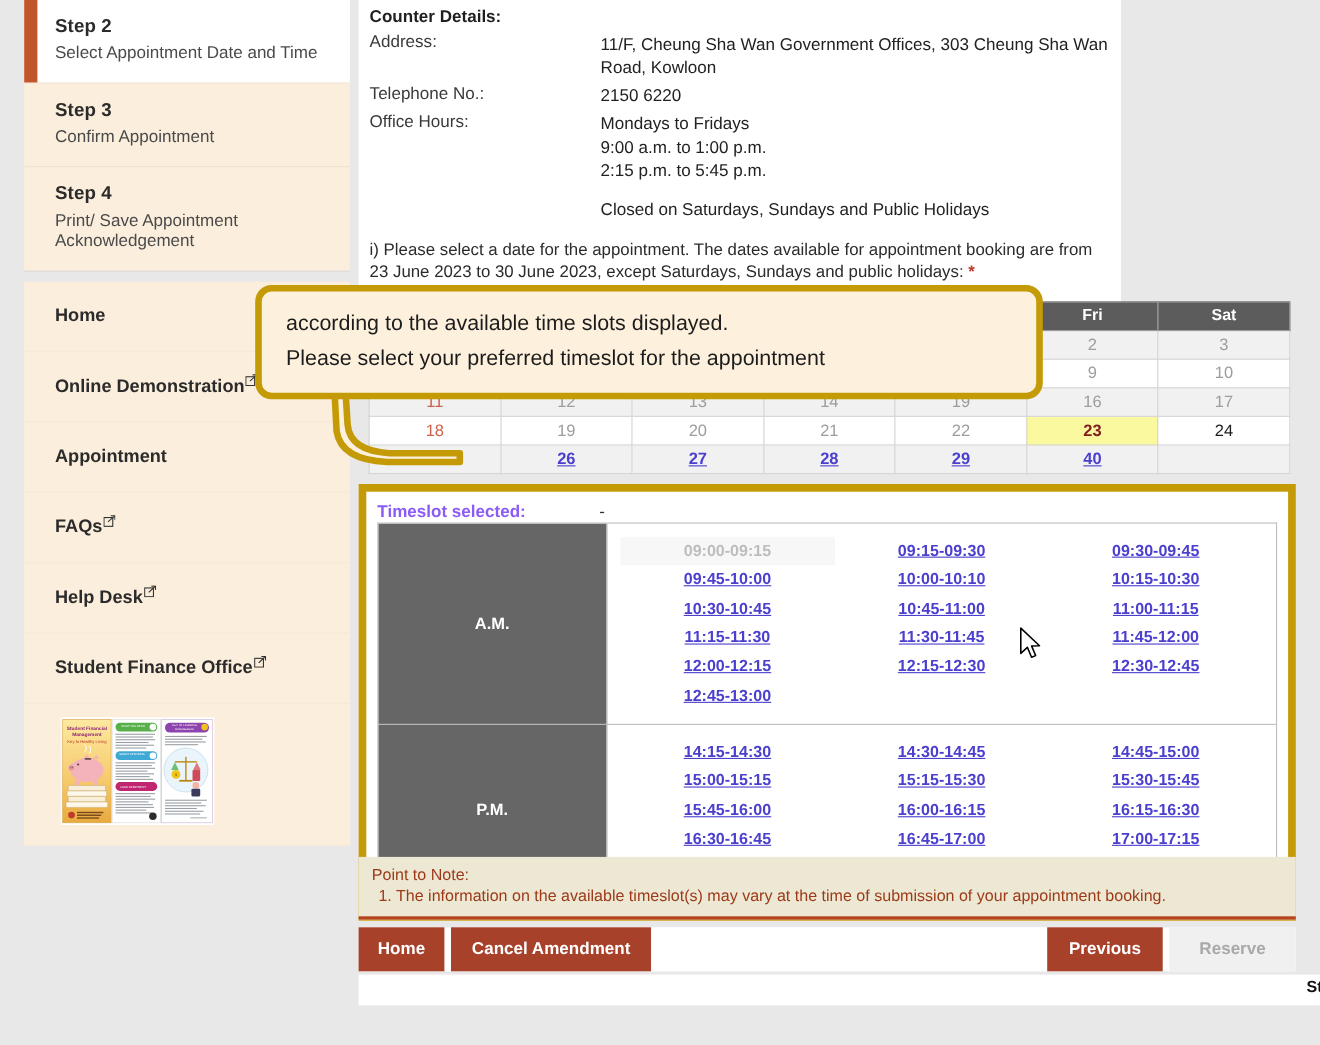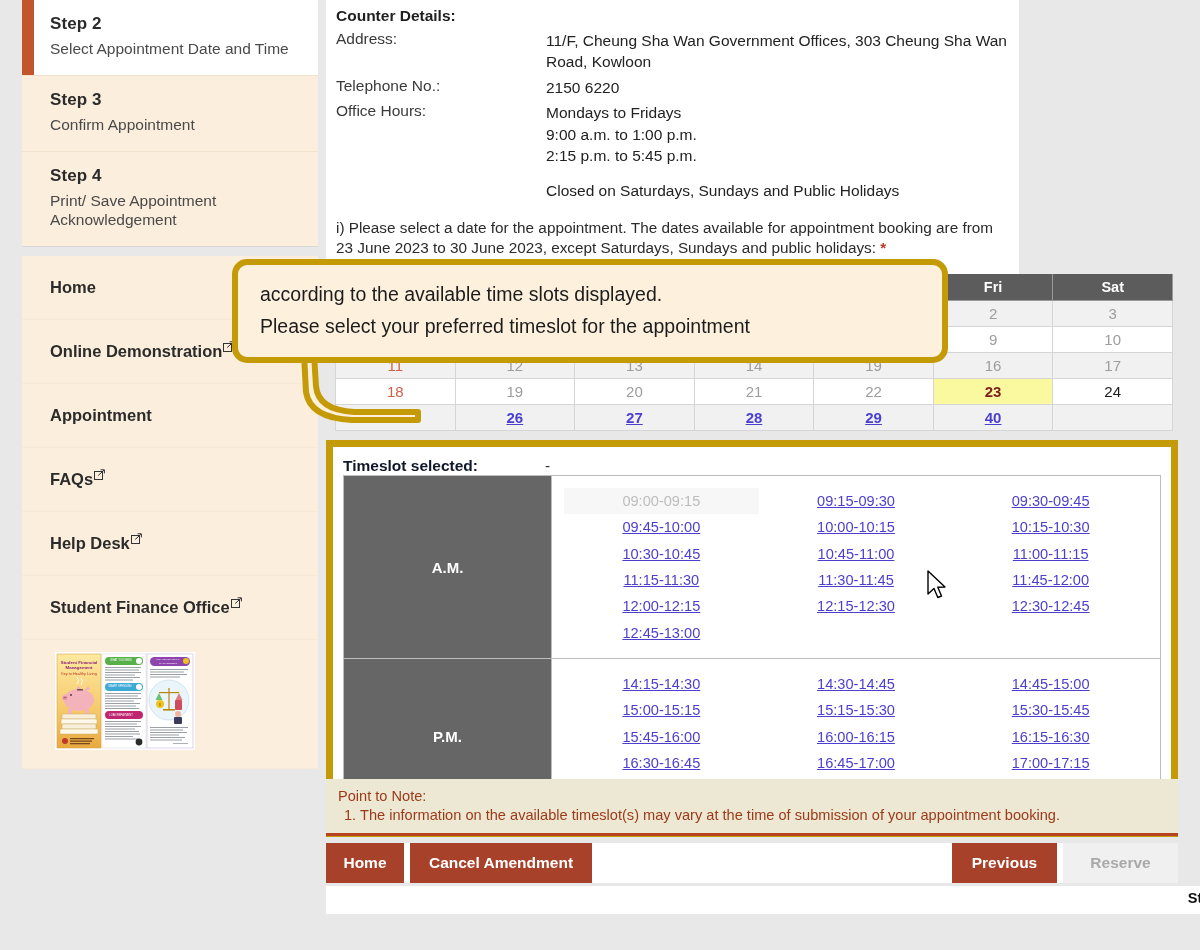--- a/index.html
+++ b/index.html
@@ -168,21 +168,21 @@
   #timeslot-box {
     position: absolute;
     left: 326px; top: 440px;
     width: 852px;
     box-sizing: border-box;
     border: 7px solid #c49a06;
     background: #ffffff;
     padding: 8px 10px 14px 10px;
   }
   .ts-sel-line { margin: 2px 0 0 0; }
-  .ts-sel-label { font-size: 15.5px; font-weight: bold; color: #0f172a; }
+  .ts-sel-label { font-size: 15.5px; font-weight: bold; color: #8b5cf6; }
   .ts-sel-val { font-size: 15.5px; color: #333; display: inline-block; min-width: 30px; }
   .ts-avail { font-size: 15.3px; color: #2b2b2b; margin: 6px 0 5px 0; }
 
   table.slots {
     border-collapse: collapse;
     width: 100%;
     table-layout: fixed;
     border: 1px solid #bdbdbd;
   }
   table.slots td.period {
@@ -191,20 +191,21 @@
     color: #ffffff;
     font-size: 15px;
     font-weight: bold;
     text-align: center;
     vertical-align: middle;
     border-right: 1px solid #bdbdbd;
   }
   table.slots td.slotcell {
     padding: 12px;
     vertical-align: top;
+    font-weight: bold;
   }
   .slot-grid {
     display: grid;
     grid-template-columns: 1fr 1fr 1fr;
   }
   .slot {
     text-align: center;
     font-size: 14.6px;
     padding: 5px 0 5px 0;
     line-height: 1.12;
@@ -616,21 +617,21 @@
     <table class="slots">
       <tbody>
           <tr>
         <td class="period">A.M.</td>
         <td class="slotcell">
           <div class="slot-grid" id="am-grid">
                 <div class="slot disabled">09:00-09:15</div>
                 <div class="slot"><a href="#">09:15-09:30</a></div>
                 <div class="slot"><a href="#">09:30-09:45</a></div>
                 <div class="slot"><a href="#">09:45-10:00</a></div>
-                <div class="slot"><a href="#">10:00-10:15</a></div>
+                <div class="slot"><a href="#">10:00-10:10</a></div>
                 <div class="slot"><a href="#">10:15-10:30</a></div>
                 <div class="slot"><a href="#">10:30-10:45</a></div>
                 <div class="slot"><a href="#">10:45-11:00</a></div>
                 <div class="slot"><a href="#">11:00-11:15</a></div>
                 <div class="slot"><a href="#">11:15-11:30</a></div>
                 <div class="slot"><a href="#">11:30-11:45</a></div>
                 <div class="slot"><a href="#">11:45-12:00</a></div>
                 <div class="slot"><a href="#">12:00-12:15</a></div>
                 <div class="slot"><a href="#">12:15-12:30</a></div>
                 <div class="slot"><a href="#">12:30-12:45</a></div>

